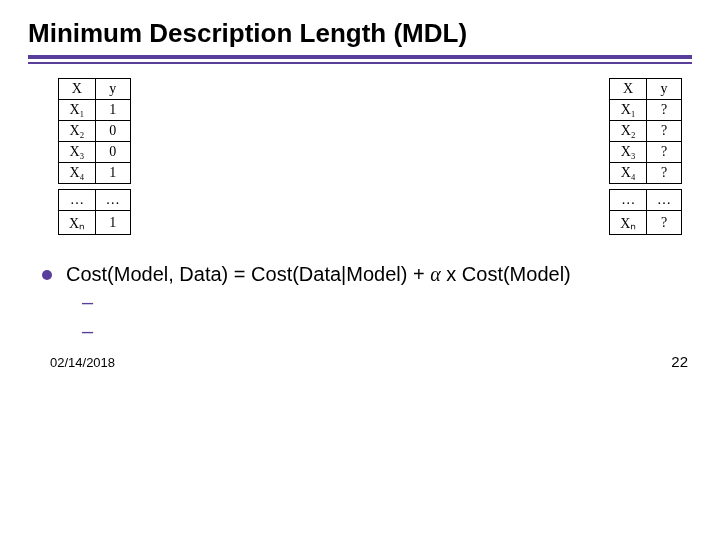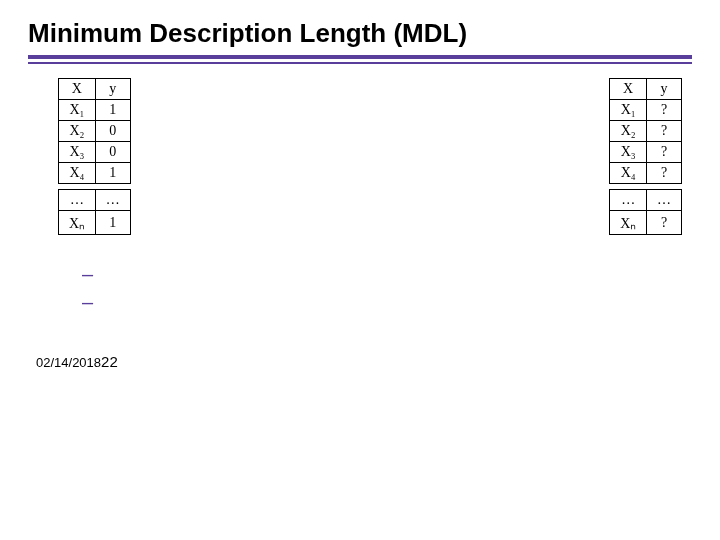--- a/index.html
+++ b/index.html
@@ -81,24 +81,24 @@
     font-size: 20px;
     margin: 0 8px 0 0;
   }
   .alpha {
     font-family: "Times New Roman", serif;
     font-style: italic;
   }
   .footer {
     position: absolute;
     bottom: 14px;
-    left: 36px;
+    left: 50px;
     right: 32px;
     display: flex;
-    justify-content: flex-start;
+    justify-content: space-between;
     align-items: flex-end;
     font-size: 13px;
   }
   .footer .center {
     font-weight: bold;
     font-size: 14px;
   }
   .footer .pageno {
     font-size: 15px;
   }
@@ -184,20 +184,26 @@
       <tr>
         <td>Xₙ</td>
         <td>?</td>
       </tr>
     </tbody>
       </table>
   </div>
 
   <div class="body-list">
 
+    <div class="li-row">
+      <span class="bullet-dot"></span>
+      <span class="li-text">
+        <span>Cost(Model, Data) = Cost(Data|Model) + </span><span class="alpha">α</span><span> x Cost(Model)</span>
+      </span>
+    </div>
     <div class="sub-row">
       <span class="dash">–</span>
     </div>
     <div class="sub-row">
       <span class="dash">–</span>
     </div>
 
 
 
   </div>

